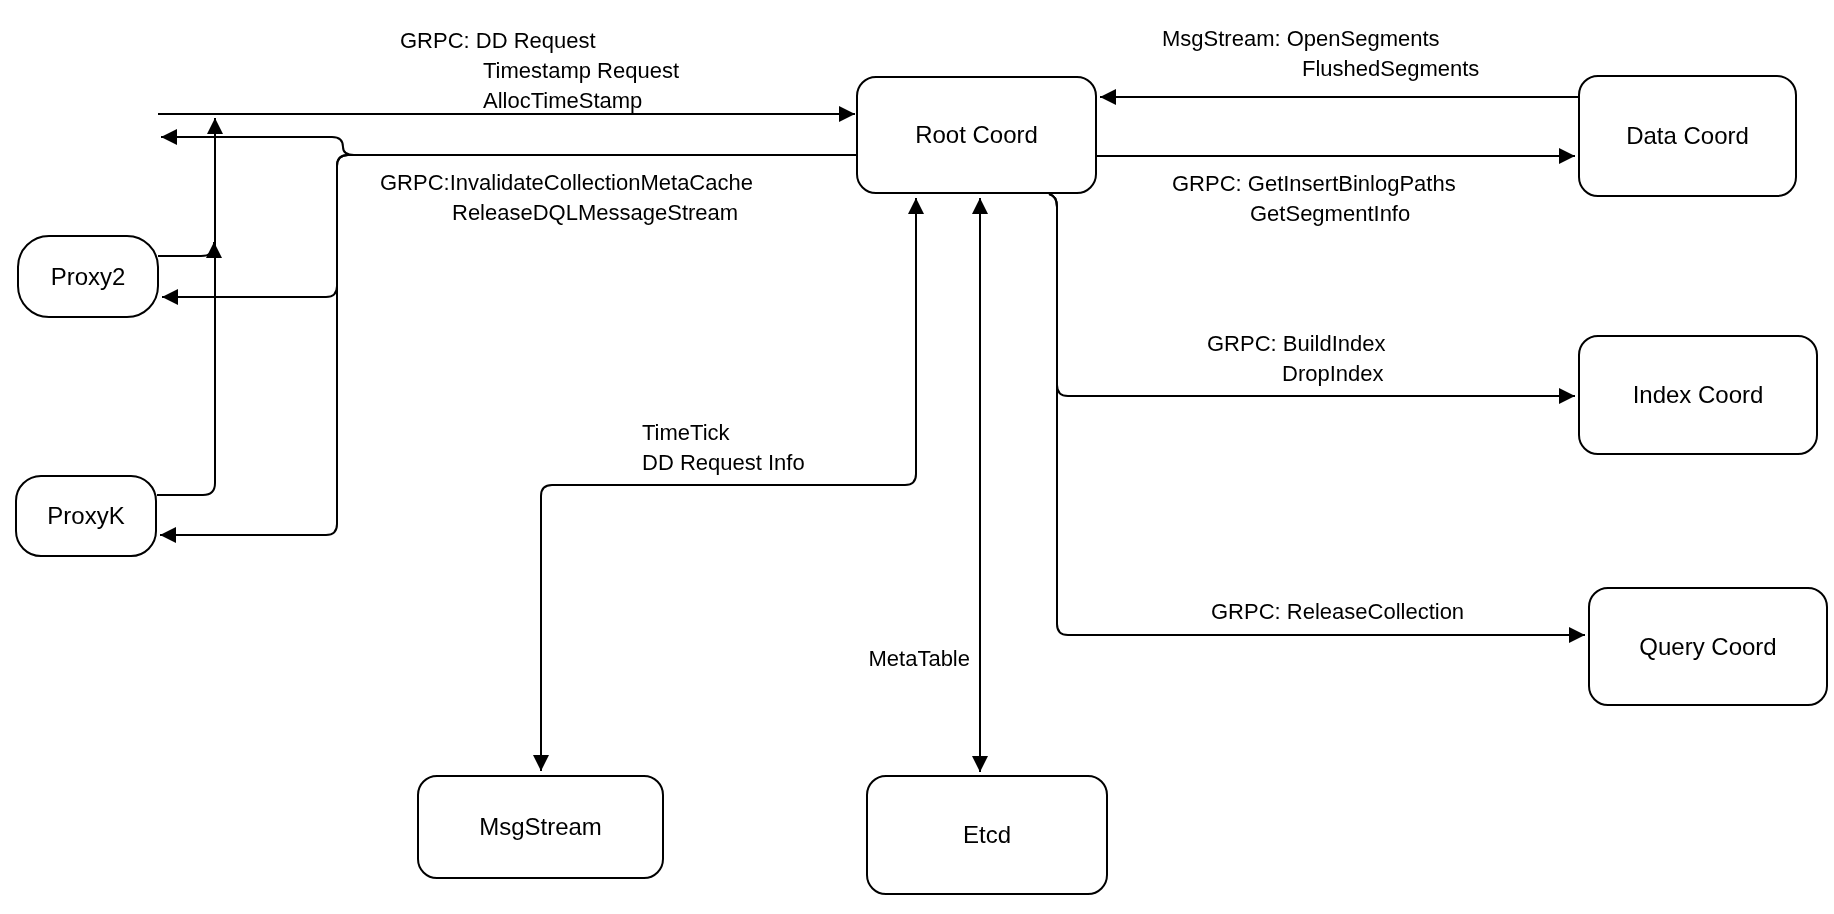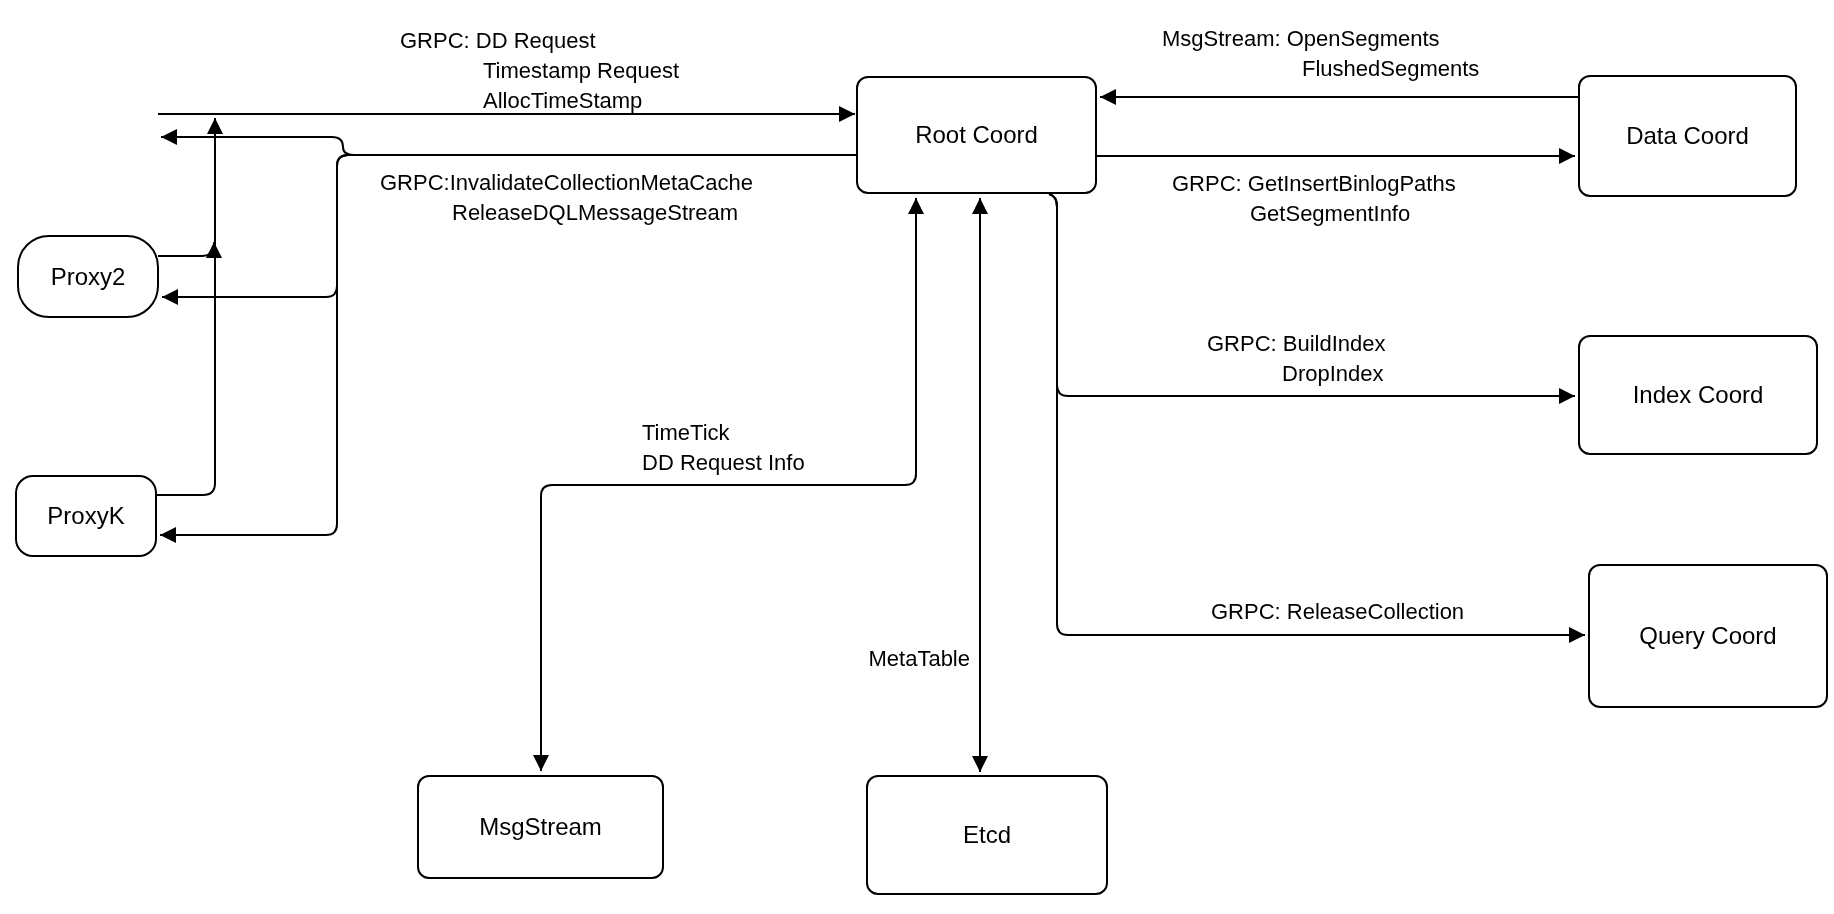--- a/index.html
+++ b/index.html
@@ -8,33 +8,33 @@
     background: #ffffff;
     font-family: "Liberation Sans", "DejaVu Sans", sans-serif;
     color: #000000;
     overflow: hidden;
   }
   #canvas { position: relative; width: 1834px; height: 914px; background: #ffffff; }
   #edges { position: absolute; left: 0; top: 0; width: 1834px; height: 914px; }
   .node {
     position: absolute;
     border: 2px solid #000000;
-    border-radius: 12px;
+    border-radius: 20px;
     background: #ffffff;
     display: flex; align-items: center; justify-content: center;
     font-size: 24px;
     white-space: nowrap;
   }
   #node-proxy1 { left: 16px;  top: 75px;  width: 142px; height: 83px;  border-radius: 18px; }
   #node-proxy2 { left: 17px;  top: 235px; width: 142px; height: 83px;  border-radius: 32px; }
-  #node-proxyk { left: 15px;  top: 475px; width: 142px; height: 82px;  border-radius: 18px; }
+  #node-proxyk { left: 15px;  top: 475px; width: 142px; height: 82px;  border-radius: 26px; }
   #node-root   { left: 856px; top: 76px;  width: 241px; height: 118px; }
   #node-data   { left: 1578px; top: 75px; width: 219px; height: 122px; }
   #node-index  { left: 1578px; top: 335px; width: 240px; height: 120px; }
-  #node-query  { left: 1588px; top: 564px; width: 240px; height: 144px; }
+  #node-query  { left: 1588px; top: 587px; width: 240px; height: 119px; }
   #node-msgstream { left: 417px; top: 775px; width: 247px; height: 104px; }
   #node-etcd   { left: 866px; top: 775px; width: 242px; height: 120px; }
 
   .edge-label {
     position: absolute;
     font-size: 22px;
     line-height: 30px;
     white-space: nowrap;
   }
   .edge-label .ln { display: block; }

